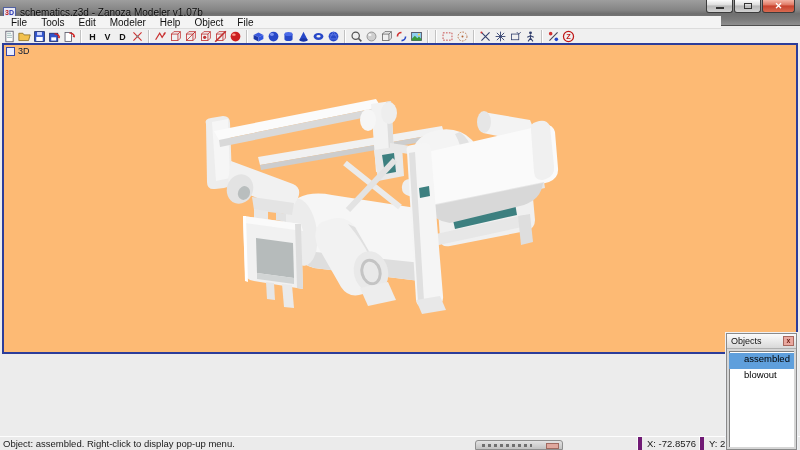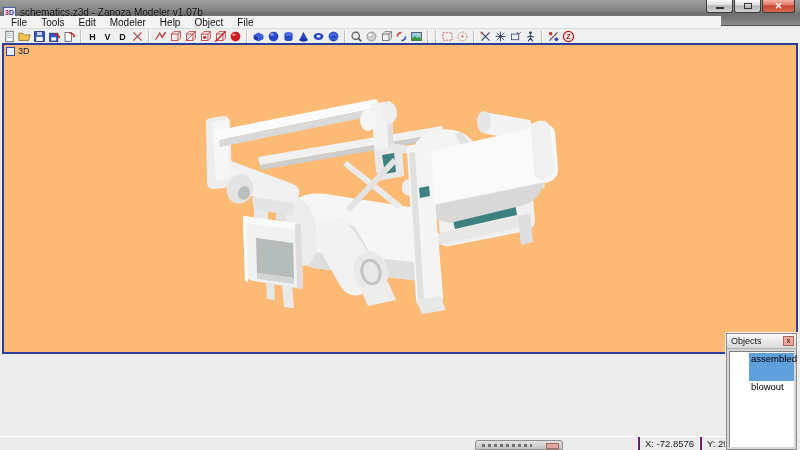--- a/index.html
+++ b/index.html
@@ -49,38 +49,38 @@
   
   .objpanel { position:absolute; left:726px; top:333px; width:71px; height:117px;
     background:#d6d6d6; border:1px solid #8a8a8a; box-shadow:0 0 0 1px #eef0f4; z-index:6; }
   .objpanel .ptitle { height:15px; background:linear-gradient(180deg,#fbfbfb,#d9d9d9);
     border-bottom:1px solid #b0b0b0; display:flex; align-items:center; padding:0 2px 0 4px; }
   .objpanel .ptitle .t { flex:1; font-size:9px; color:#111; }
   .pclose { width:11px; height:10px; background:#e9a89f; border:1px solid #a9685e;
     font-size:7px; line-height:8px; text-align:center; color:#6e1d12; font-weight:bold; }
   .objlist { position:absolute; left:2px; right:2px; top:17px; bottom:2px; background:#fff;
     box-shadow:inset 1px 1px 0 #808080; padding-top:2px; }
-  .objrow { font-size:9.5px; color:#000; height:28px; line-height:12px; padding-left:2px;margin-left:20px; }
+  .objrow { font-size:9.5px; color:#000; height:16px; line-height:12px; padding-left:15px; }
   .objrow.sel { background:#5f9fdc; }
 
   
   .docked { position:absolute; left:475px; top:440px; width:88px; height:10px;
     background:linear-gradient(180deg,#e3e3e3,#c2c2c2); border:1px solid #8f8f8f;
     border-radius:3px 3px 0 0; z-index:5; }
   .docked .marks { position:absolute; left:6px; top:3px; width:50px; height:3px;
     background:repeating-linear-gradient(90deg,#707070 0 3px,transparent 3px 6px); }
   .docked .dclose { position:absolute; right:3px; top:2px; width:13px; height:6px;
     background:#dfa89e; border:1px solid #a06a60; }
 
   
   .statusbar { position:absolute; left:0; top:436px; width:800px; height:14px;
     background:#ebebeb; border-top:1px solid #fdfdfd; }
   .status-msg { position:absolute; left:3px; top:1px; font-size:9.5px; color:#1a1a1a; }
   .coord { position:absolute; top:0; height:14px; line-height:14px; font-size:9.5px; color:#1a1a1a;
-    border-left:2px solid #701a75; box-shadow:-1px 0 0 #fafafa; padding-left:5px; }
+    border-left:4px solid #701a75; box-shadow:-1px 0 0 #fafafa; padding-left:5px; }
   .coord.x { left:638px; width:62px; }
   .coord.y { left:700px; width:58px; }
   .coord.z { left:758px; width:42px; }
 </style>
 </head>
 <body>
 
 <div class="titlebar">
   <div class="app-icon"><b>3</b><i>D</i></div>
   <div class="title-text">schematics.z3d - Zanoza Modeler v1.07b</div>
@@ -412,16 +412,17 @@
       <div class="objrow">blowout</div>
     </div>
 </div>
 
 <div class="docked">
   <div class="marks"></div>
   <div class="dclose"></div>
 </div>
 
 <div class="statusbar">
+  <div class="status-msg">Object: assembled. Right-click to display pop-up menu.</div>
   <div class="coord x">X: -72.8576</div>
   <div class="coord y">Y: 29.0075</div>
   <div class="coord z">Z:</div>
 </div>
 
 </body></html>

